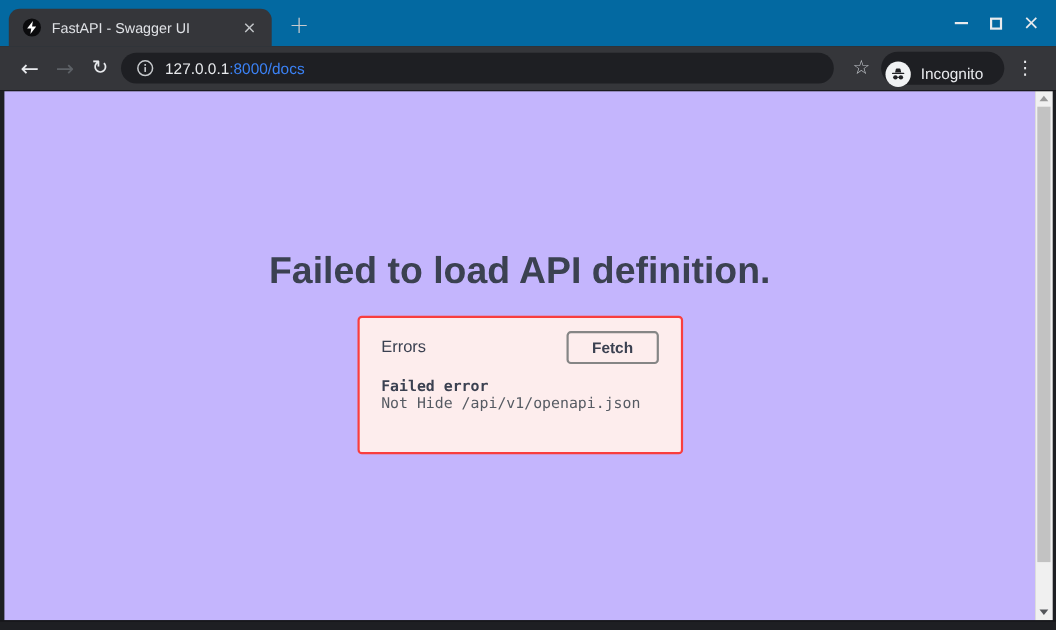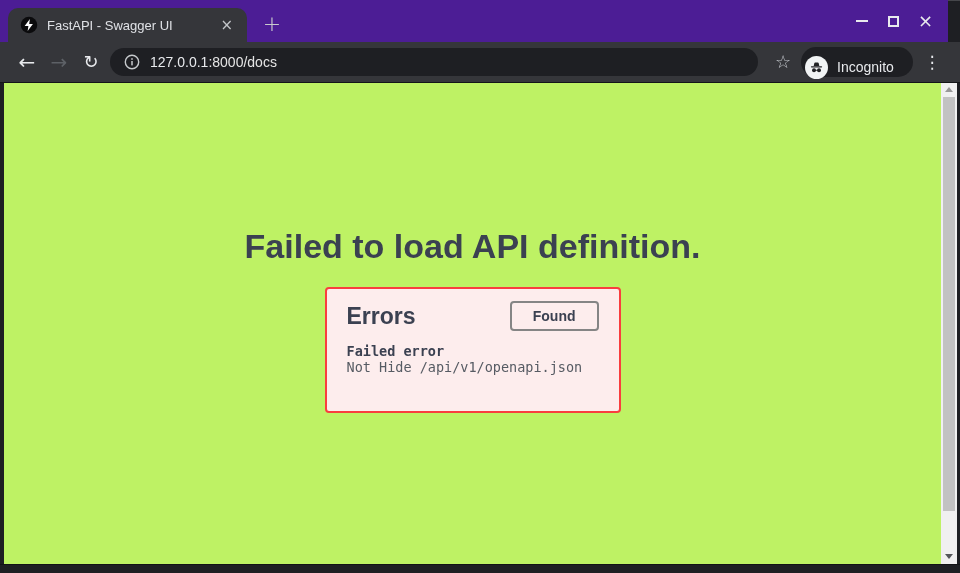--- a/index.html
+++ b/index.html
@@ -7,21 +7,21 @@
   .browser {
     position:relative; width:960px; height:573px;
     background:#1e1f23; overflow:hidden;
   }
   .browser::before{
     content:""; position:absolute; top:0; left:0; right:0; height:1px;
     background:#45464a;
   }
 
   
-  .tabstrip { position:absolute; top:0; left:0; right:12px; height:42px; background:#4c1d95; }
+  .tabstrip { position:absolute; top:0; left:0; right:0; height:42px; background:#0369a1; }
   .tab {
     position:absolute; left:8px; top:8px; width:239px; height:34px;
     background:#35363a; border-radius:10px 10px 0 0;
     display:flex; align-items:center; padding:0 10px 0 12px; cursor:default;
   }
   .favicon { width:18px; height:18px; flex:0 0 18px; margin-right:9px; }
   .tab-title {
     flex:1; color:#dfe1e5; font-size:13px; white-space:nowrap; overflow:hidden;
   }
   .tab-close {
@@ -55,21 +55,21 @@
   .nav-fwd  { left:44px; color:#5d6166; }
   .nav-reload { left:76px; font-size:18px; }
   .omnibox {
     position:absolute; left:110px; top:6px; width:648px; height:28px;
     background:#1e1f23; border-radius:14px;
     display:flex; align-items:center; padding:0 14px; cursor:text;
   }
   .site-info { width:16px; height:16px; margin-right:10px; flex:0 0 16px; }
   .url { font-size:14px; white-space:nowrap; }
   .url-host { color:#e8eaed; }
-  .url-rest { color:#e5e5e5; }
+  .url-rest { color:#3b82f6; }
   .star {
     position:absolute; right:166px; top:9px; width:22px; height:22px;
     color:#c0c4c9; font-size:18px; line-height:22px; text-align:center;
     font-family:"DejaVu Sans", sans-serif;
   }
   .incognito-badge {
     position:absolute; right:47px; top:5px; height:30px; width:112px;
     background:#1e1f23; border-radius:15px;
     display:flex; align-items:center; gap:9px; padding:10px 12px 0 4px;
   }
@@ -79,33 +79,33 @@
   }
   .incognito-label { color:#e8eaed; font-size:14px; }
   .menu-dots {
     position:absolute; right:16px; top:8px; width:24px; height:24px; text-align:center;
     color:#e8eaed; font-size:17px; line-height:24px; font-family:"DejaVu Sans", sans-serif;
   }
 
   
   .content {
     position:absolute; left:4px; top:83px; width:937px; height:481px;
-    background:#bef264; overflow:hidden;
+    background:#c4b5fd; overflow:hidden;
   }
   .page-title {
     margin-top:141px; text-align:center;
     font-size:34px; font-weight:bold; color:#3b4151; line-height:44px;
   }
   .errors-wrapper {
     width:296px; height:126px; margin:19px auto 0;
     background:#fdeded; border:2px solid #f93e3e; border-radius:4px;
     padding:12px 20px;
   }
   .errors-header { display:flex; align-items:flex-start; justify-content:space-between; }
-  .errors-title { font-size:23px; font-weight:bold; color:#3b4151; line-height:30px; }
+  .errors-title { font-size:15px; font-weight:normal; color:#3b4151; line-height:30px; }
   .hide-btn {
     background:transparent; border:2px solid #858585; border-radius:4px;
     font-family:"Liberation Sans", sans-serif;
     font-size:14px; font-weight:bold; color:#3b4151;
     padding:5px 21px; cursor:pointer;
   }
   .error-entry {
     margin-top:12px;
     font-family:"DejaVu Sans Mono","Liberation Mono",monospace;
     font-size:13.5px; line-height:16px;
@@ -187,21 +187,21 @@
 
     <div class="menu-dots">⋮</div>
   </div>
 
   <div class="content">
     <h1 class="page-title">Failed to load API definition.</h1>
 
     <div class="errors-wrapper">
       <div class="errors-header">
         <span class="errors-title">Errors</span>
-        <button class="hide-btn">Found</button>
+        <button class="hide-btn">Fetch</button>
       </div>
       <div class="error-entry">
         <div class="error-entry-title">Failed error</div>
         <div class="error-entry-msg">Not Hide /api/v1/openapi.json</div>
       </div>
     </div>
   </div>
 
   <div class="scrollbar">
     <div class="sb-up"></div>

